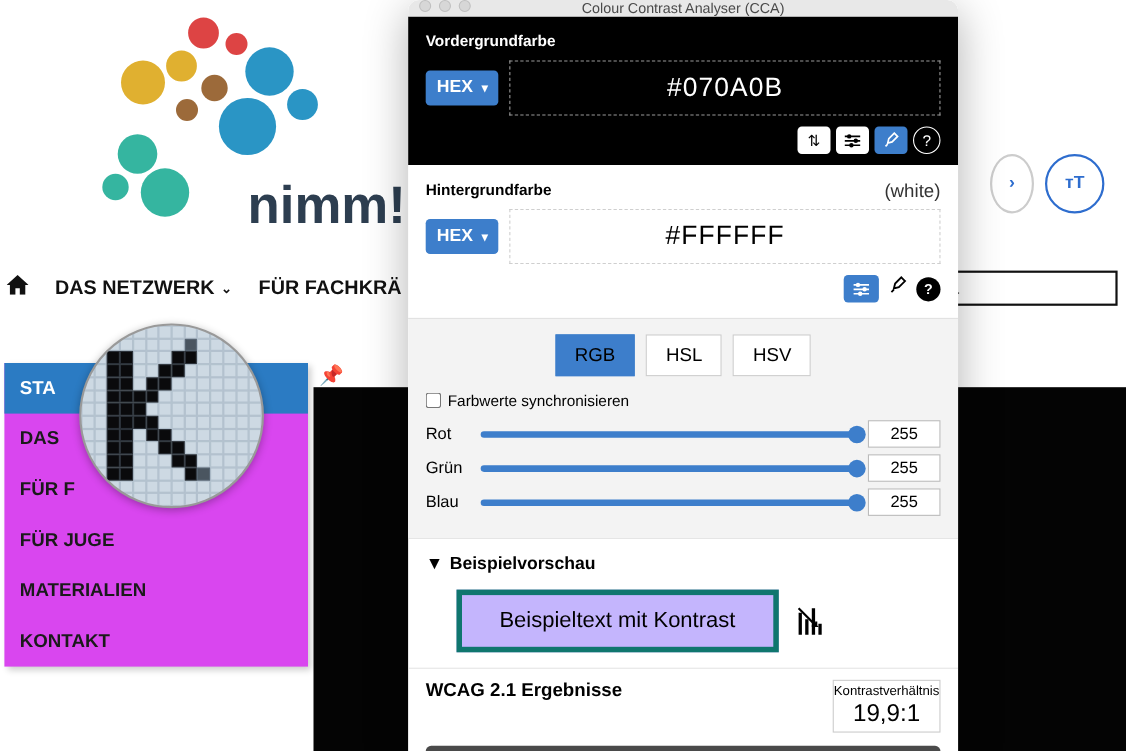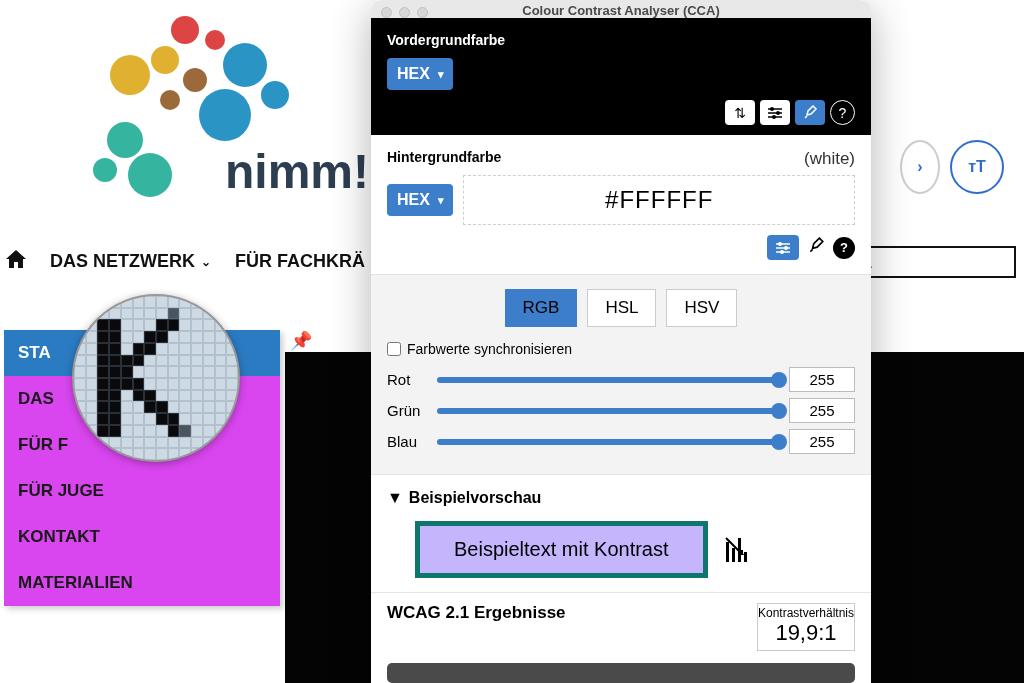--- a/index.html
+++ b/index.html
@@ -1,21 +1,21 @@
 <!DOCTYPE html>
 <html><head>
 <meta charset="utf-8">
 <style>
 * { margin: 0; padding: 0; box-sizing: border-box; font-family: -apple-system, BlinkMacSystemFont, "Segoe UI", Arial, sans-serif; }
 body { width: 1024px; height: 683px; position: relative; overflow: hidden; background: #fff; }
 
 
 .website { position: absolute; inset: 0; }
 .logo { position: absolute; left: 70px; top: 5px; width: 300px; height: 200px; }
-.logo-text { position: absolute; left: 155px; top: 139px; font-size: 48px; font-weight: 700; color: #2d3e50; }
+.logo-text { position: absolute; left: 155px; top: 155px; font-size: 48px; font-weight: 700; color: #2d3e50; }
 
 .top-icons { position: absolute; right: 20px; top: 140px; display: flex; gap: 10px; }
 .circle-btn { width: 54px; height: 54px; border: 2px solid #2e6dce; border-radius: 50%; display: flex; align-items: center; justify-content: center; color: #2e6dce; font-size: 16px; font-weight: 600; background: #fff; }
 .circle-btn.half { width: 40px; border-color: #ccc; }
 
 .nav { position: absolute; left: 0; top: 250px; display: flex; align-items: center; gap: 24px; padding-left: 6px; font-size: 18px; font-weight: 600; color: #111; }
 .nav .home-ico { font-size: 18px; }
 .nav .item { display: flex; align-items: center; gap: 6px; }
 .chev { font-size: 12px; }
 
@@ -31,21 +31,21 @@
 
 
 .loupe { position: absolute; left: 72px; top: 294px; width: 168px; height: 168px; border-radius: 50%; border: 2px solid #999; background: #cdd9e3; overflow: hidden; box-shadow: 0 2px 8px rgba(0,0,0,0.3); }
 .loupe-grid { position: absolute; inset: 0; display: grid; grid-template-columns: repeat(14, 1fr); grid-template-rows: repeat(14, 1fr); }
 .loupe-grid div { border: 0.5px solid rgba(120,140,160,0.3); }
 .px-dark { background: #0a0a0c; }
 .px-mid { background: #4a5560; }
 
 
 .cca { position: absolute; left: 371px; top: 0; width: 500px; height: 683px; background: #fff; border-radius: 10px 10px 0 0; box-shadow: 0 10px 40px rgba(0,0,0,0.3); overflow: hidden; display: flex; flex-direction: column; }
-.titlebar { height: 28px; background: #e8e8e8; display: flex; align-items: flex-end; justify-content: center; position: relative; font-size: 13px; font-weight: 700; color: #4a4a4a; border-radius: 10px 10px 0 0; }
+.titlebar { height: 28px; background: #e8e8e8; display: flex; align-items: flex-start; justify-content: center; position: relative; font-size: 13px; font-weight: 400; color: #4a4a4a; border-radius: 10px 10px 0 0; }
 .traffic { position: absolute; left: 10px; display: flex; gap: 7px; }
 .traffic span { width: 11px; height: 11px; border-radius: 50%; background: #d7d7d7; border: 1px solid #c0c0c0; }
 
 .fg-sec { background: #000; color: #fff; padding: 14px 16px 10px; }
 .sec-label { font-size: 14px; font-weight: 700; margin-bottom: 10px; }
 .color-row { display: flex; align-items: center; gap: 10px; }
 .hex-sel { background: #3d7ecb; color: #fff; padding: 7px 10px; border-radius: 4px; font-size: 16px; font-weight: 700; display: flex; align-items: center; gap: 8px; }
 .hex-sel .tri { font-size: 11px; }
 .color-val { flex: 1; border: 1px dashed #999; padding: 10px; text-align: center; font-size: 24px; font-weight: 400; letter-spacing: 1px; }
 .fg-sec .color-val { color: #fff; }
@@ -135,22 +135,22 @@
 
   <div class="search-box">
     <span>he...</span>
   </div>
 
   <div class="sidebar">
     <div class="side-item active">STA</div>
     <div class="side-item">DAS</div>
     <div class="side-item">FÜR F</div>
     <div class="side-item">FÜR JUGE</div>
+    <div class="side-item">MATERIALIEN</div>
     <div class="side-item">KONTAKT</div>
-    <div class="side-item">MATERIALIEN</div>
   </div>
 
   <div class="pin">📌</div>
   <div class="video-area"></div>
 
   <div class="loupe">
     <div class="loupe-grid">
 
       <div></div>
         <div></div>
@@ -362,20 +362,21 @@
     <span>Colour Contrast Analyser (CCA)</span>
   </div>
 
   <div class="fg-sec">
     <div class="sec-label">Vordergrundfarbe</div>
     <div class="color-row">
       <div class="hex-sel">
         <span>HEX</span>
         <span class="tri">▾</span>
       </div>
+      <div class="color-val">#070A0B</div>
     </div>
     <div class="tools">
       <div class="tool-btn">⇅</div>
       <div class="tool-btn">
         <svg width="16" height="14" viewBox="0 0 16 14">
             <path d="M1 3h14M1 7h14M1 11h14" stroke="#000" stroke-width="1.5"></path>
             <circle cx="5" cy="3" r="2" fill="#000"></circle>
             <circle cx="11" cy="7" r="2" fill="#000"></circle>
             <circle cx="7" cy="11" r="2" fill="#000"></circle>
           </svg>

